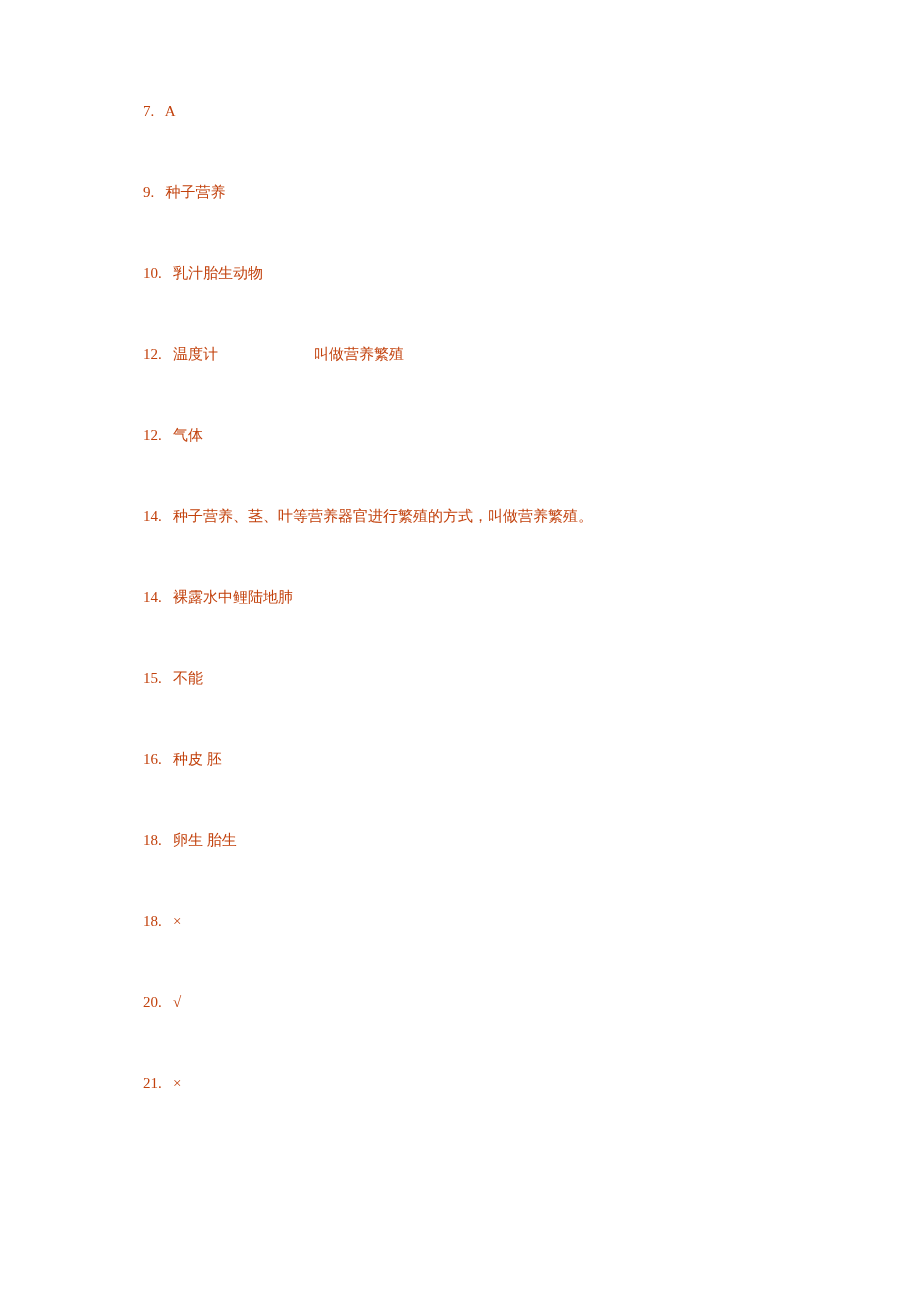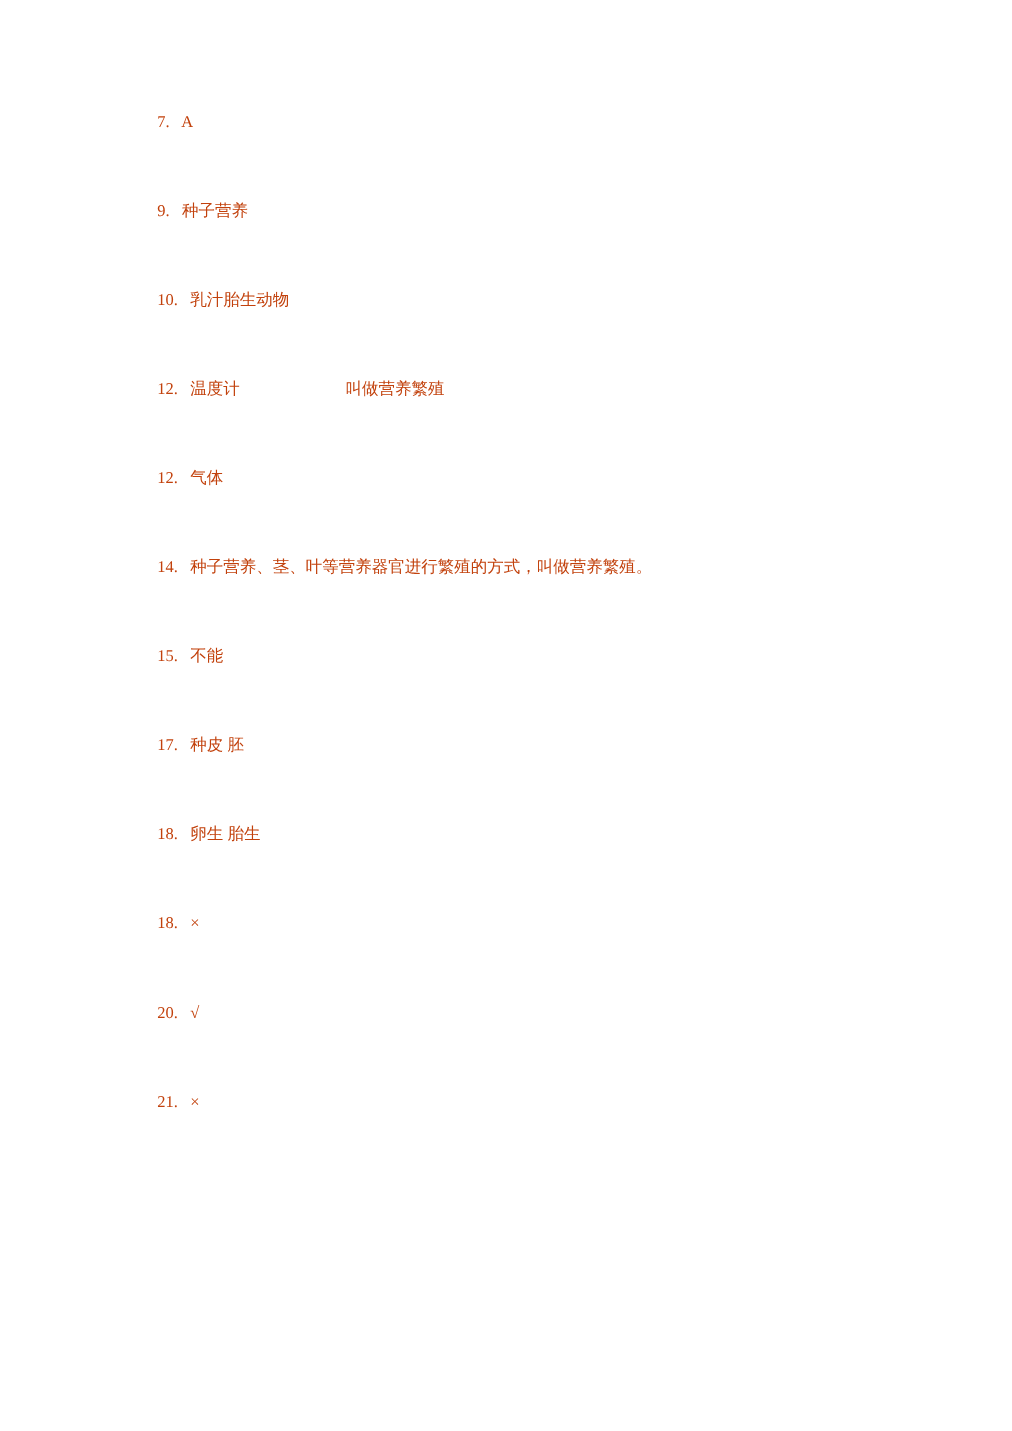--- a/index.html
+++ b/index.html
@@ -57,28 +57,31 @@
   </div>
 
   <div class="answer-line">
     <span class="answer-num">12.   </span><span class="answer-text">气体</span>
   </div>
 
   <div class="answer-line">
     <span class="answer-num">14.   </span><span class="answer-text">种子营养、茎、叶等营养器官进行繁殖的方式，叫做营养繁殖。</span>
   </div>
 
+  <div class="answer-line">
+    <span class="answer-num">14.   </span><span class="answer-text">裸露水中鲤陆地肺</span>
+  </div>
 
   <div class="answer-line">
     <span class="answer-num">15.   </span><span class="answer-text">不能</span>
   </div>
 
 
   <div class="answer-line">
-    <span class="answer-num">17.   </span><span class="answer-text">种皮 胚</span>
+    <span class="answer-num">16.   </span><span class="answer-text">种皮 胚</span>
   </div>
 
   <div class="answer-line">
     <span class="answer-num">18.   </span><span class="answer-text">卵生 胎生</span>
   </div>
 
   <div class="answer-line">
     <span class="answer-num">18.   </span><span class="answer-text">×</span>
   </div>
 

